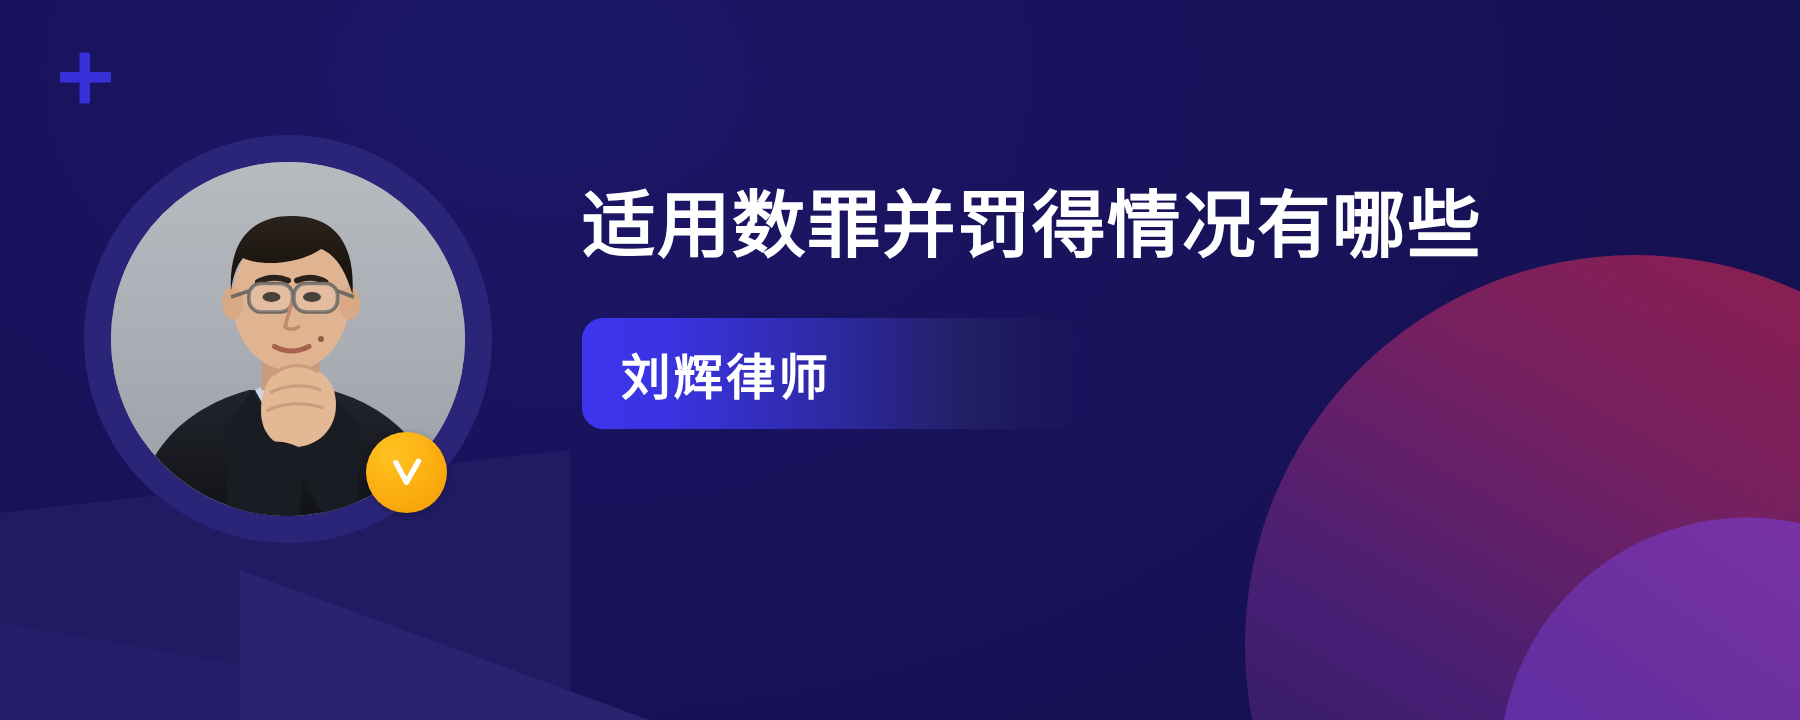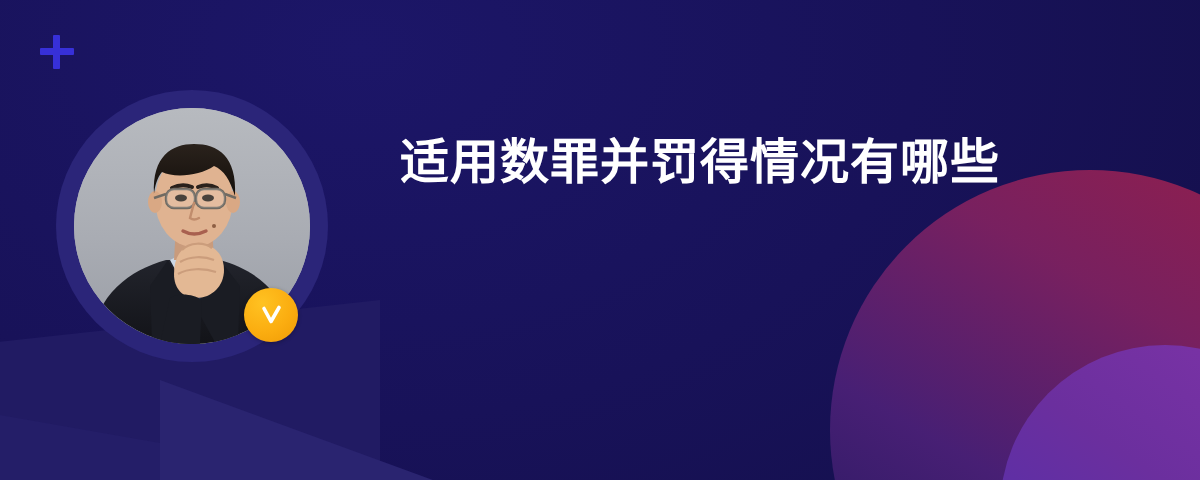--- a/index.html
+++ b/index.html
@@ -150,21 +150,21 @@
   }
 
   
   .content {
     position: absolute;
     left: 388px;
     top: 112px;
     width: 700px;
   }
   .headline {
-    margin: 12px;
+    margin: 0;
     color: #ffffff;
     font-size: 49px;
     line-height: 78px;
     font-weight: 700;
     letter-spacing: 1px;
     max-width: 680px;
     word-break: break-all;
   }
 
   .author-button {
@@ -272,15 +272,16 @@
     </div>
     <div class="verified-badge">
       <svg width="30" height="30" viewBox="0 0 30 30" xmlns="http://www.w3.org/2000/svg" aria-hidden="true">
         <path d="M8 8.5 L15 21.5 L23 7.5" fill="none" stroke="#ffffff" stroke-width="3.6" stroke-linecap="round" stroke-linejoin="round"></path>
       </svg>
     </div>
   </div>
 
   <div class="content">
     <h1 class="headline">适用数罪并罚得情况有哪些</h1>
+    <button class="author-button">刘辉律师</button>
   </div>
 
 </div>
 
 </body></html>

